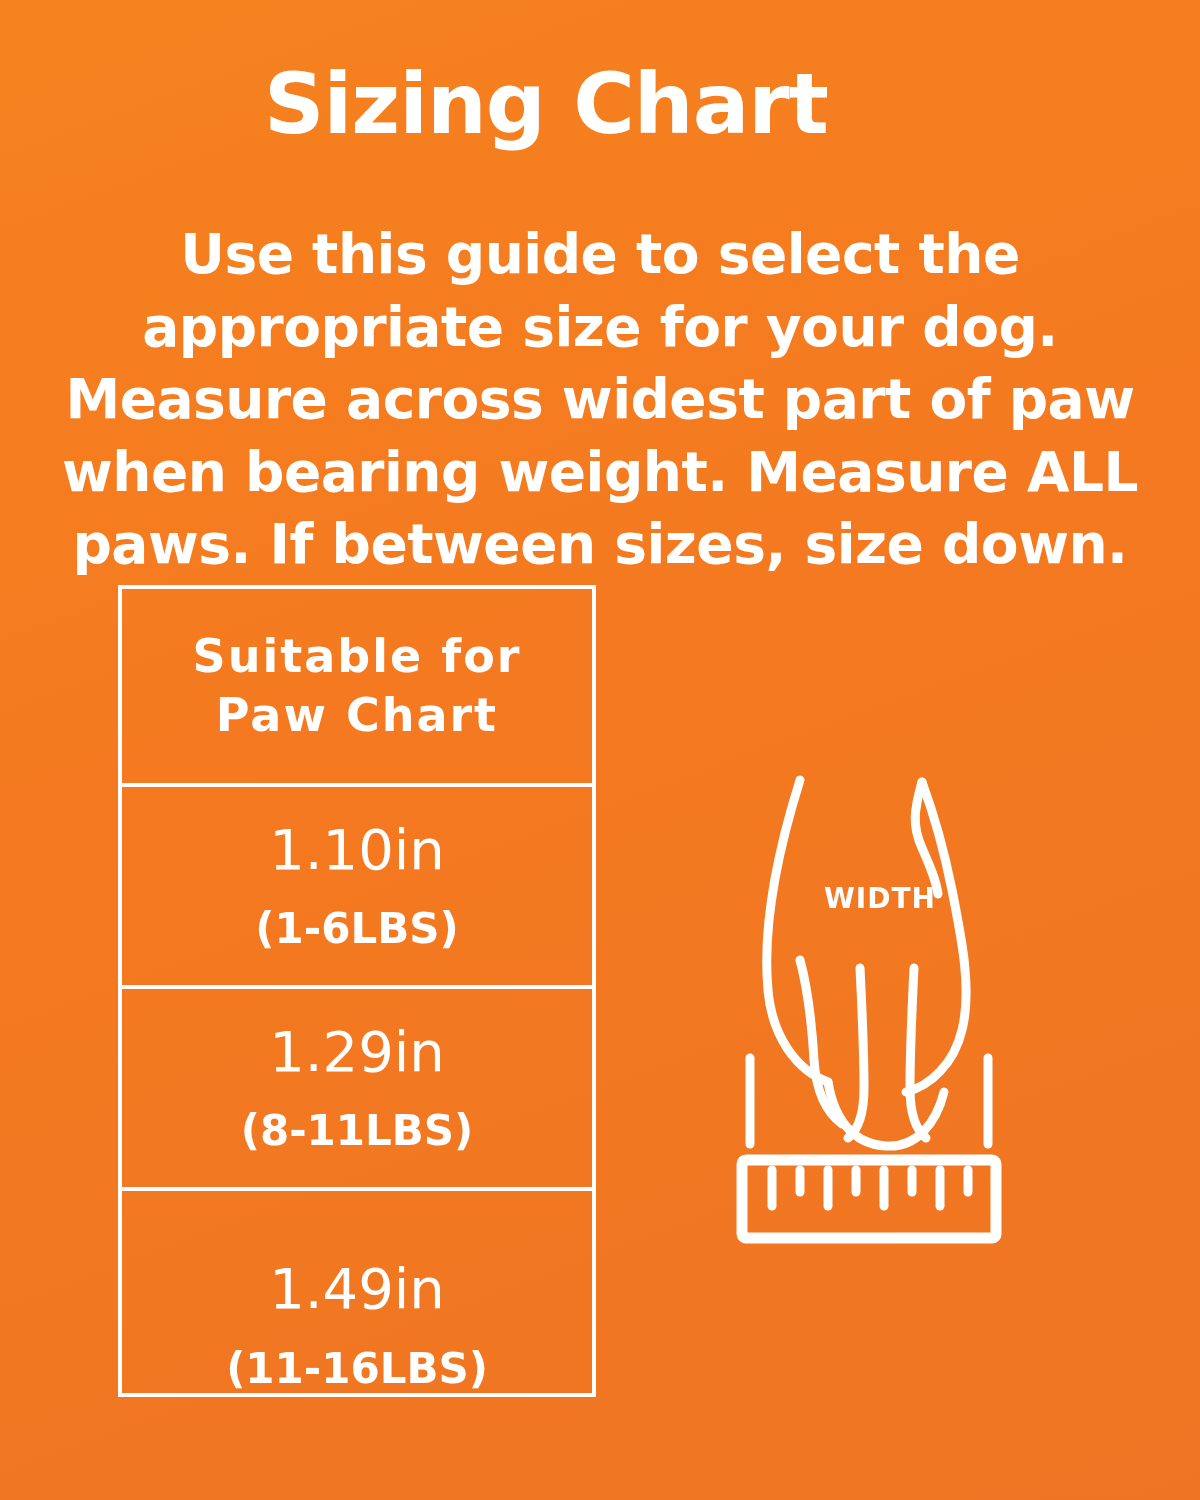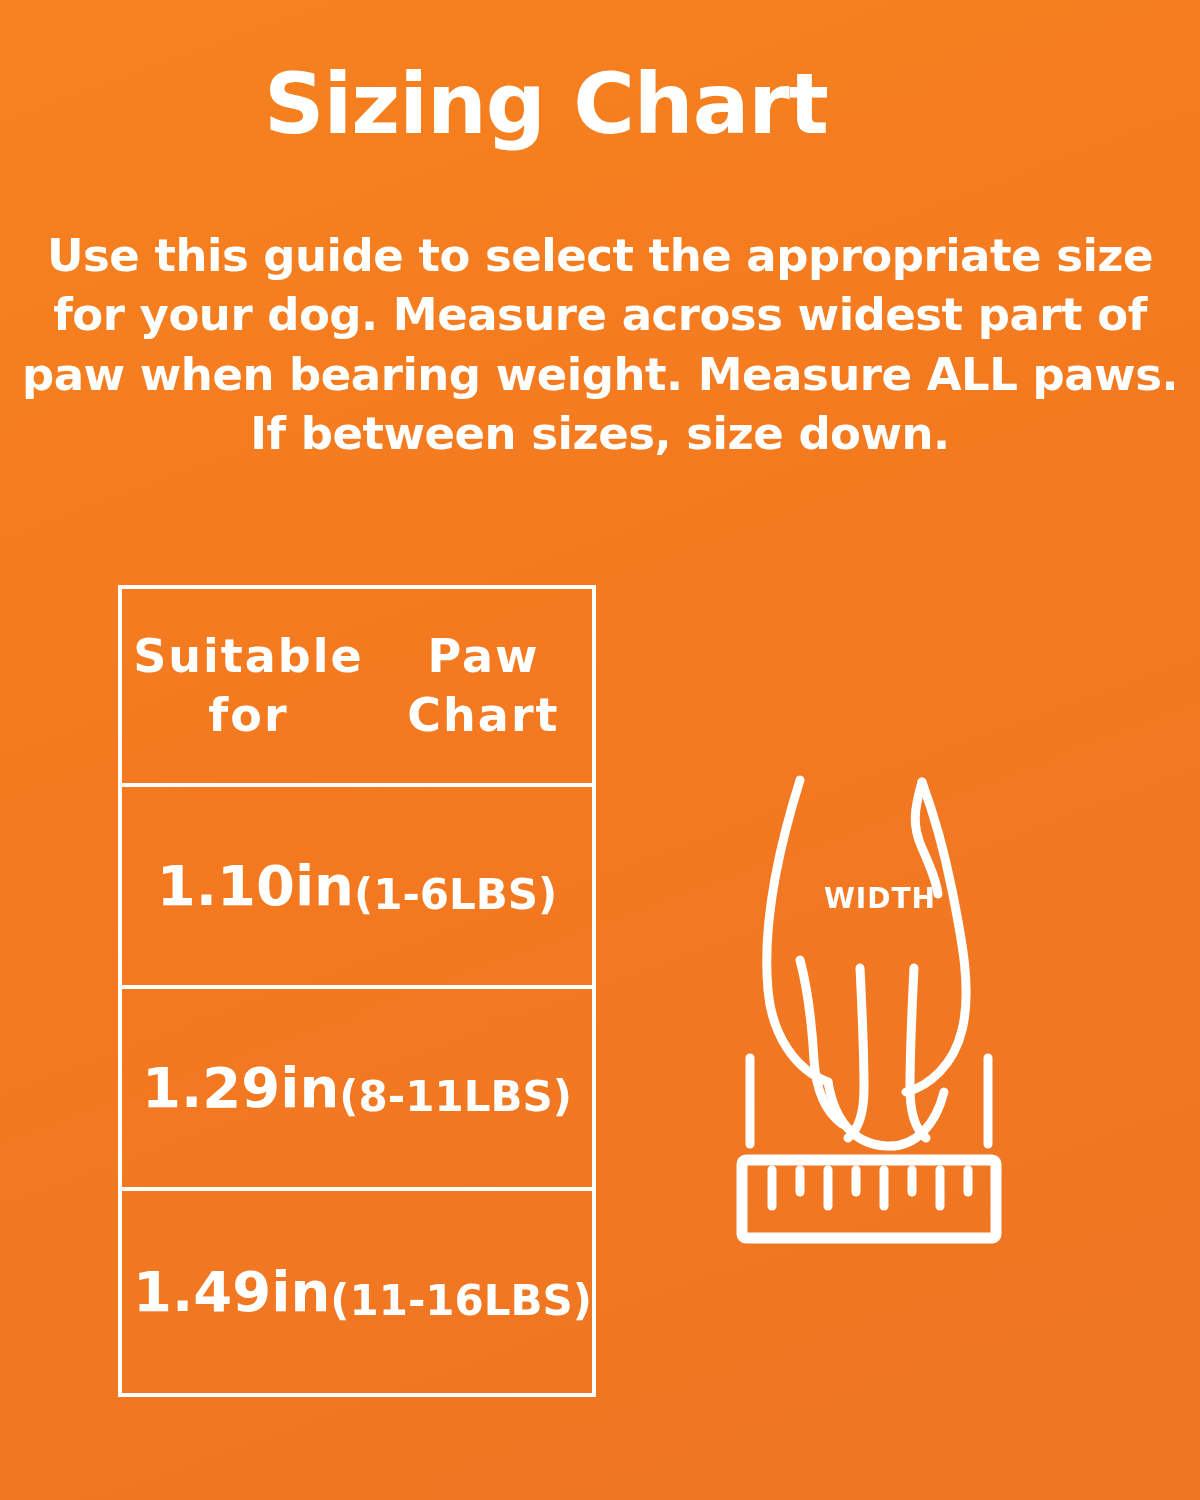--- a/index.html
+++ b/index.html
@@ -32,44 +32,43 @@
     line-height: 1.0;
     font-family: "DejaVu Sans", sans-serif;
   }
   .subtitle {
     position: absolute;
     top: 218px;
     left: 20px;
     width: 1160px;
     text-align: center;
     color: #ffffff;
-    font-size: 45px;
+    font-size: 55px;
     font-weight: bold;
     line-height: 1.32;
     font-family: "DejaVu Sans", sans-serif;
     letter-spacing: -0.5px;
-    margin-top: 8px;
   }
 
   
   .table {
     position: absolute;
     left: 118px;
     top: 585px;
     width: 478px;
     border: 4px solid #ffffff;
     box-sizing: border-box;
   }
   .row {
     border-bottom: 4px solid #ffffff;
     box-sizing: border-box;
     color: #ffffff;
     text-align: center;
     display: flex;
-    flex-direction: row;
+    flex-direction: column;
     justify-content: center;
     align-items: center;
     font-family: "DejaVu Sans", sans-serif;
   }
   .row:last-child {
     border-bottom: none;
     justify-content: flex-end;
   }
   .row.header {
     height: 198px;
@@ -78,28 +77,28 @@
     height: 202px;
   }
   .header-line {
     font-size: 46px;
     font-weight: bold;
     letter-spacing: 2px;
     line-height: 1.28;
   }
   .row-main {
     font-size: 56px;
-    font-weight: bold;
+    font-weight: normal;
     line-height: 1.1;
     letter-spacing: 0px;
   }
   .row-sub {
     font-size: 42px;
     font-weight: bold;
-    margin-top: 16px;
+    margin-top: 24px;
     letter-spacing: 0px;
   }
 
   
   .illustration {
     position: absolute;
     left: 700px;
     top: 740px;
     width: 360px;
     height: 540px;

